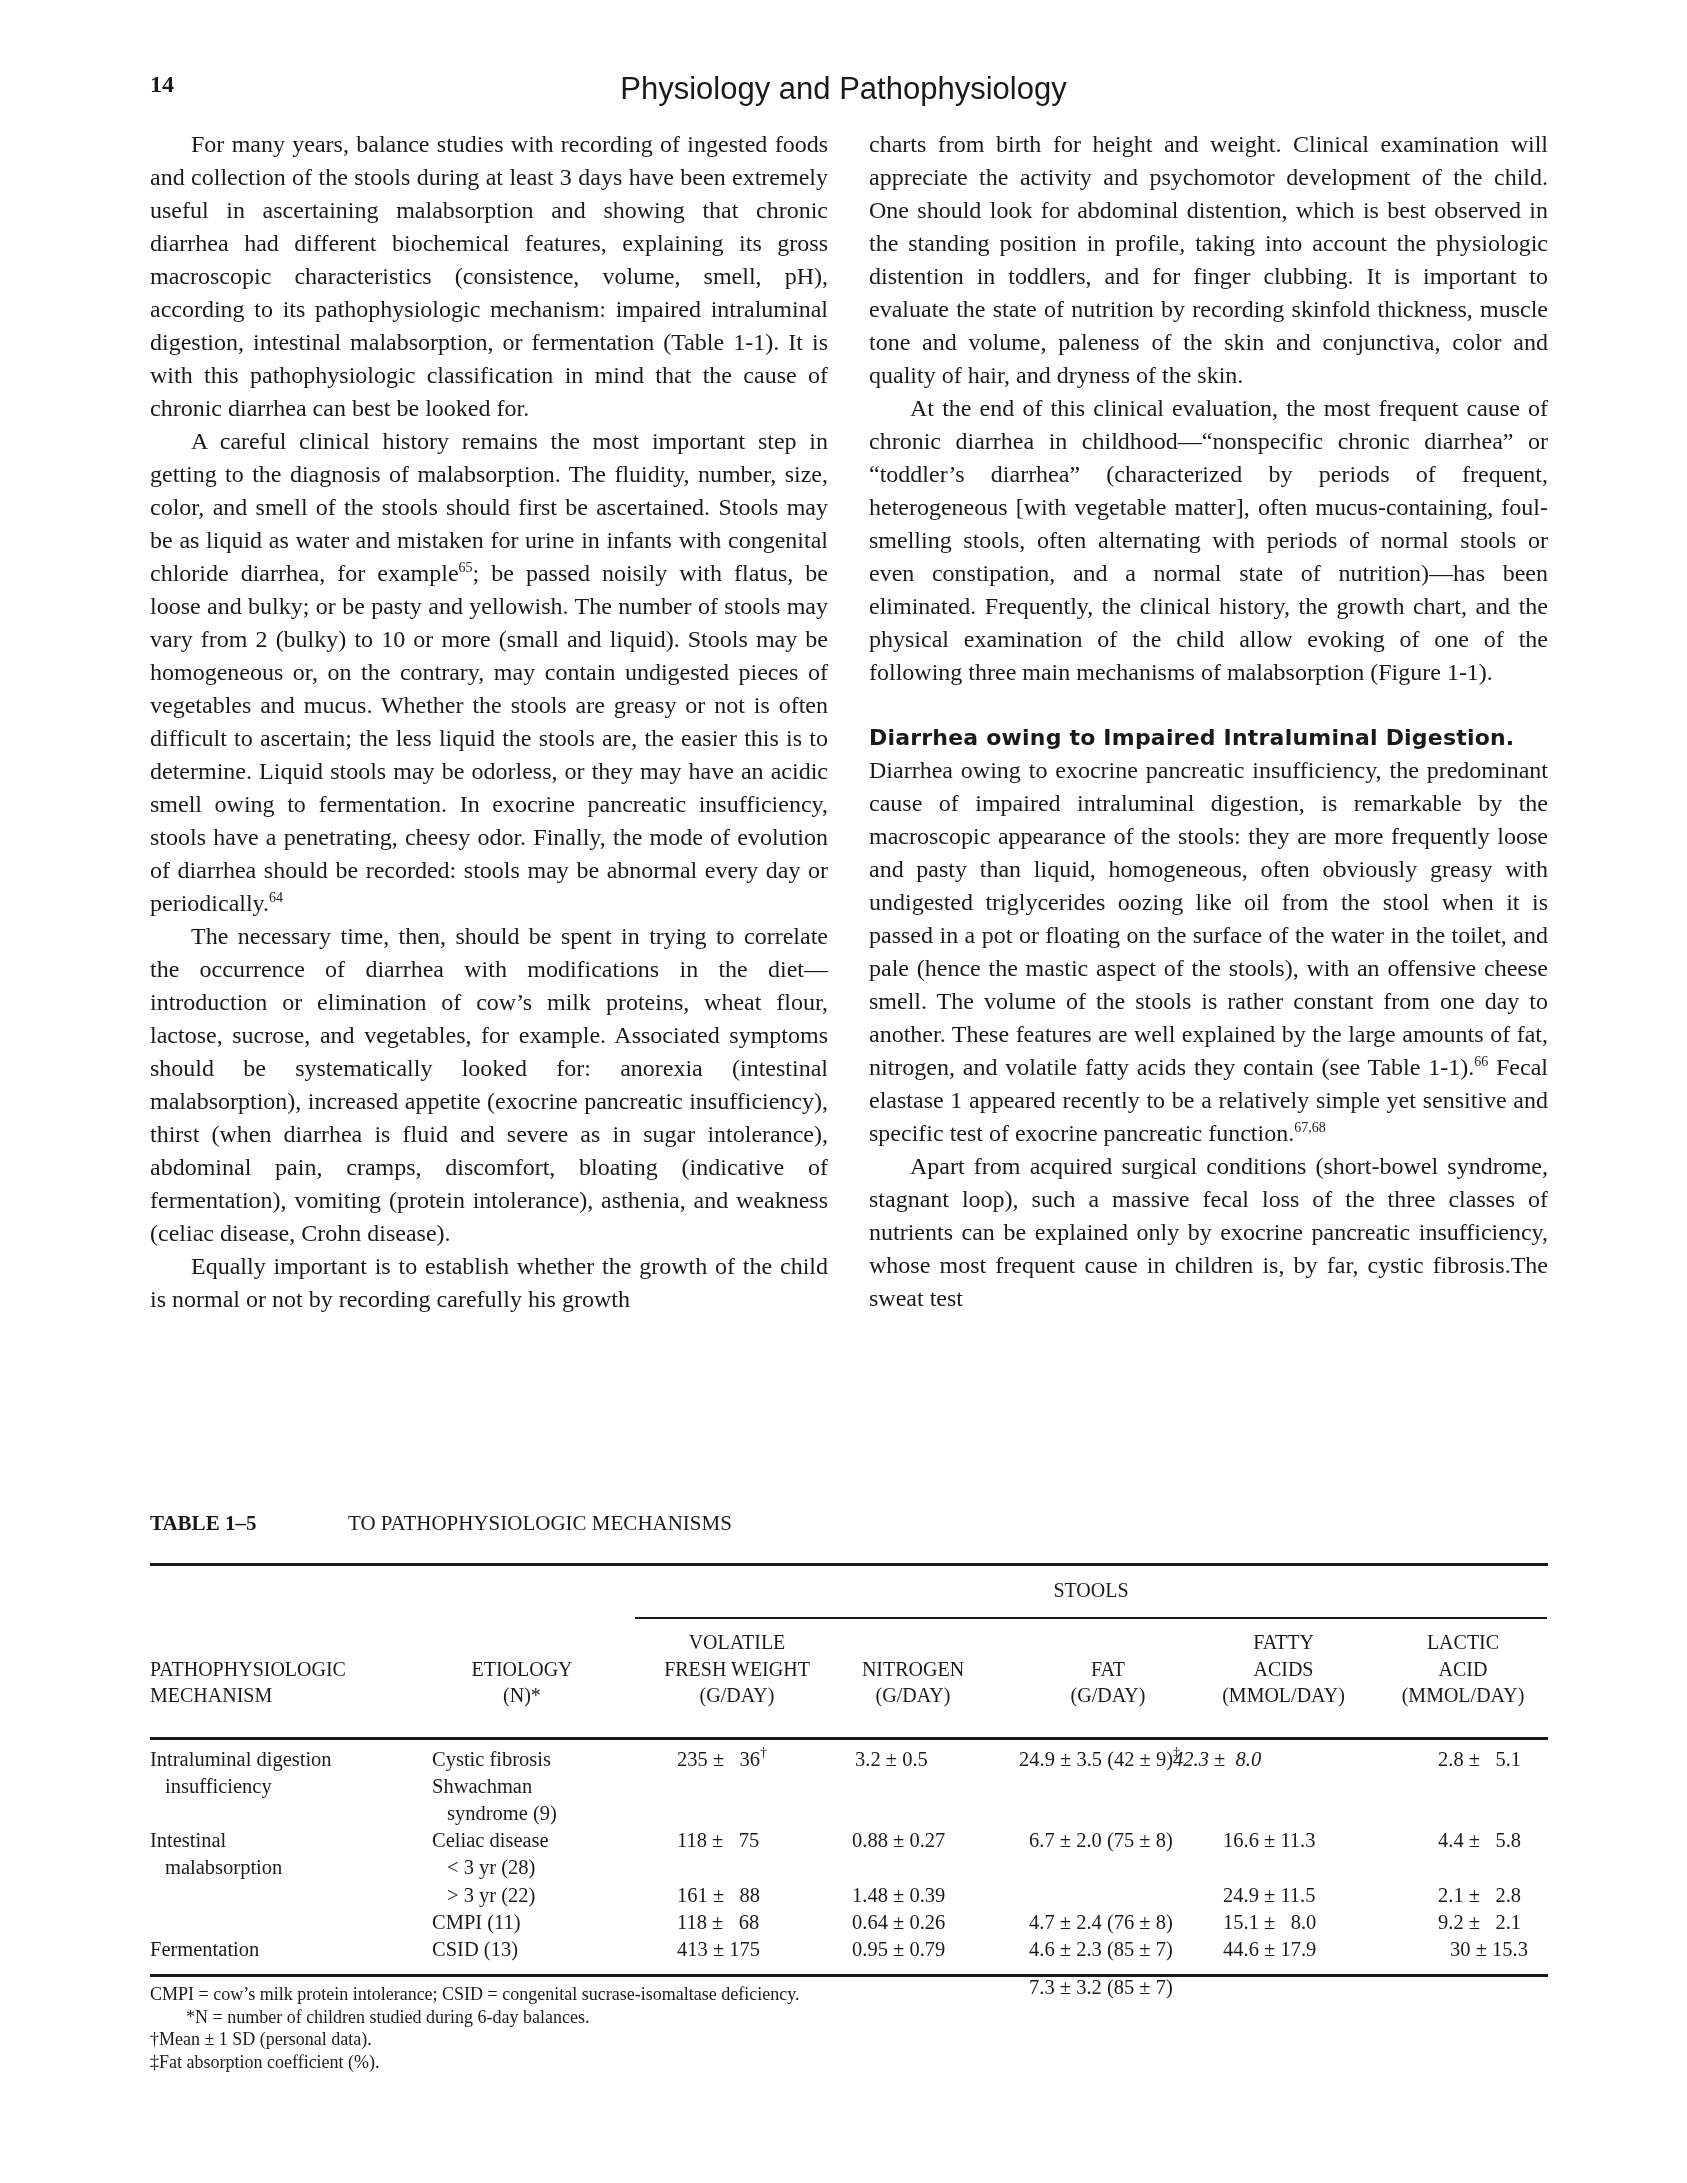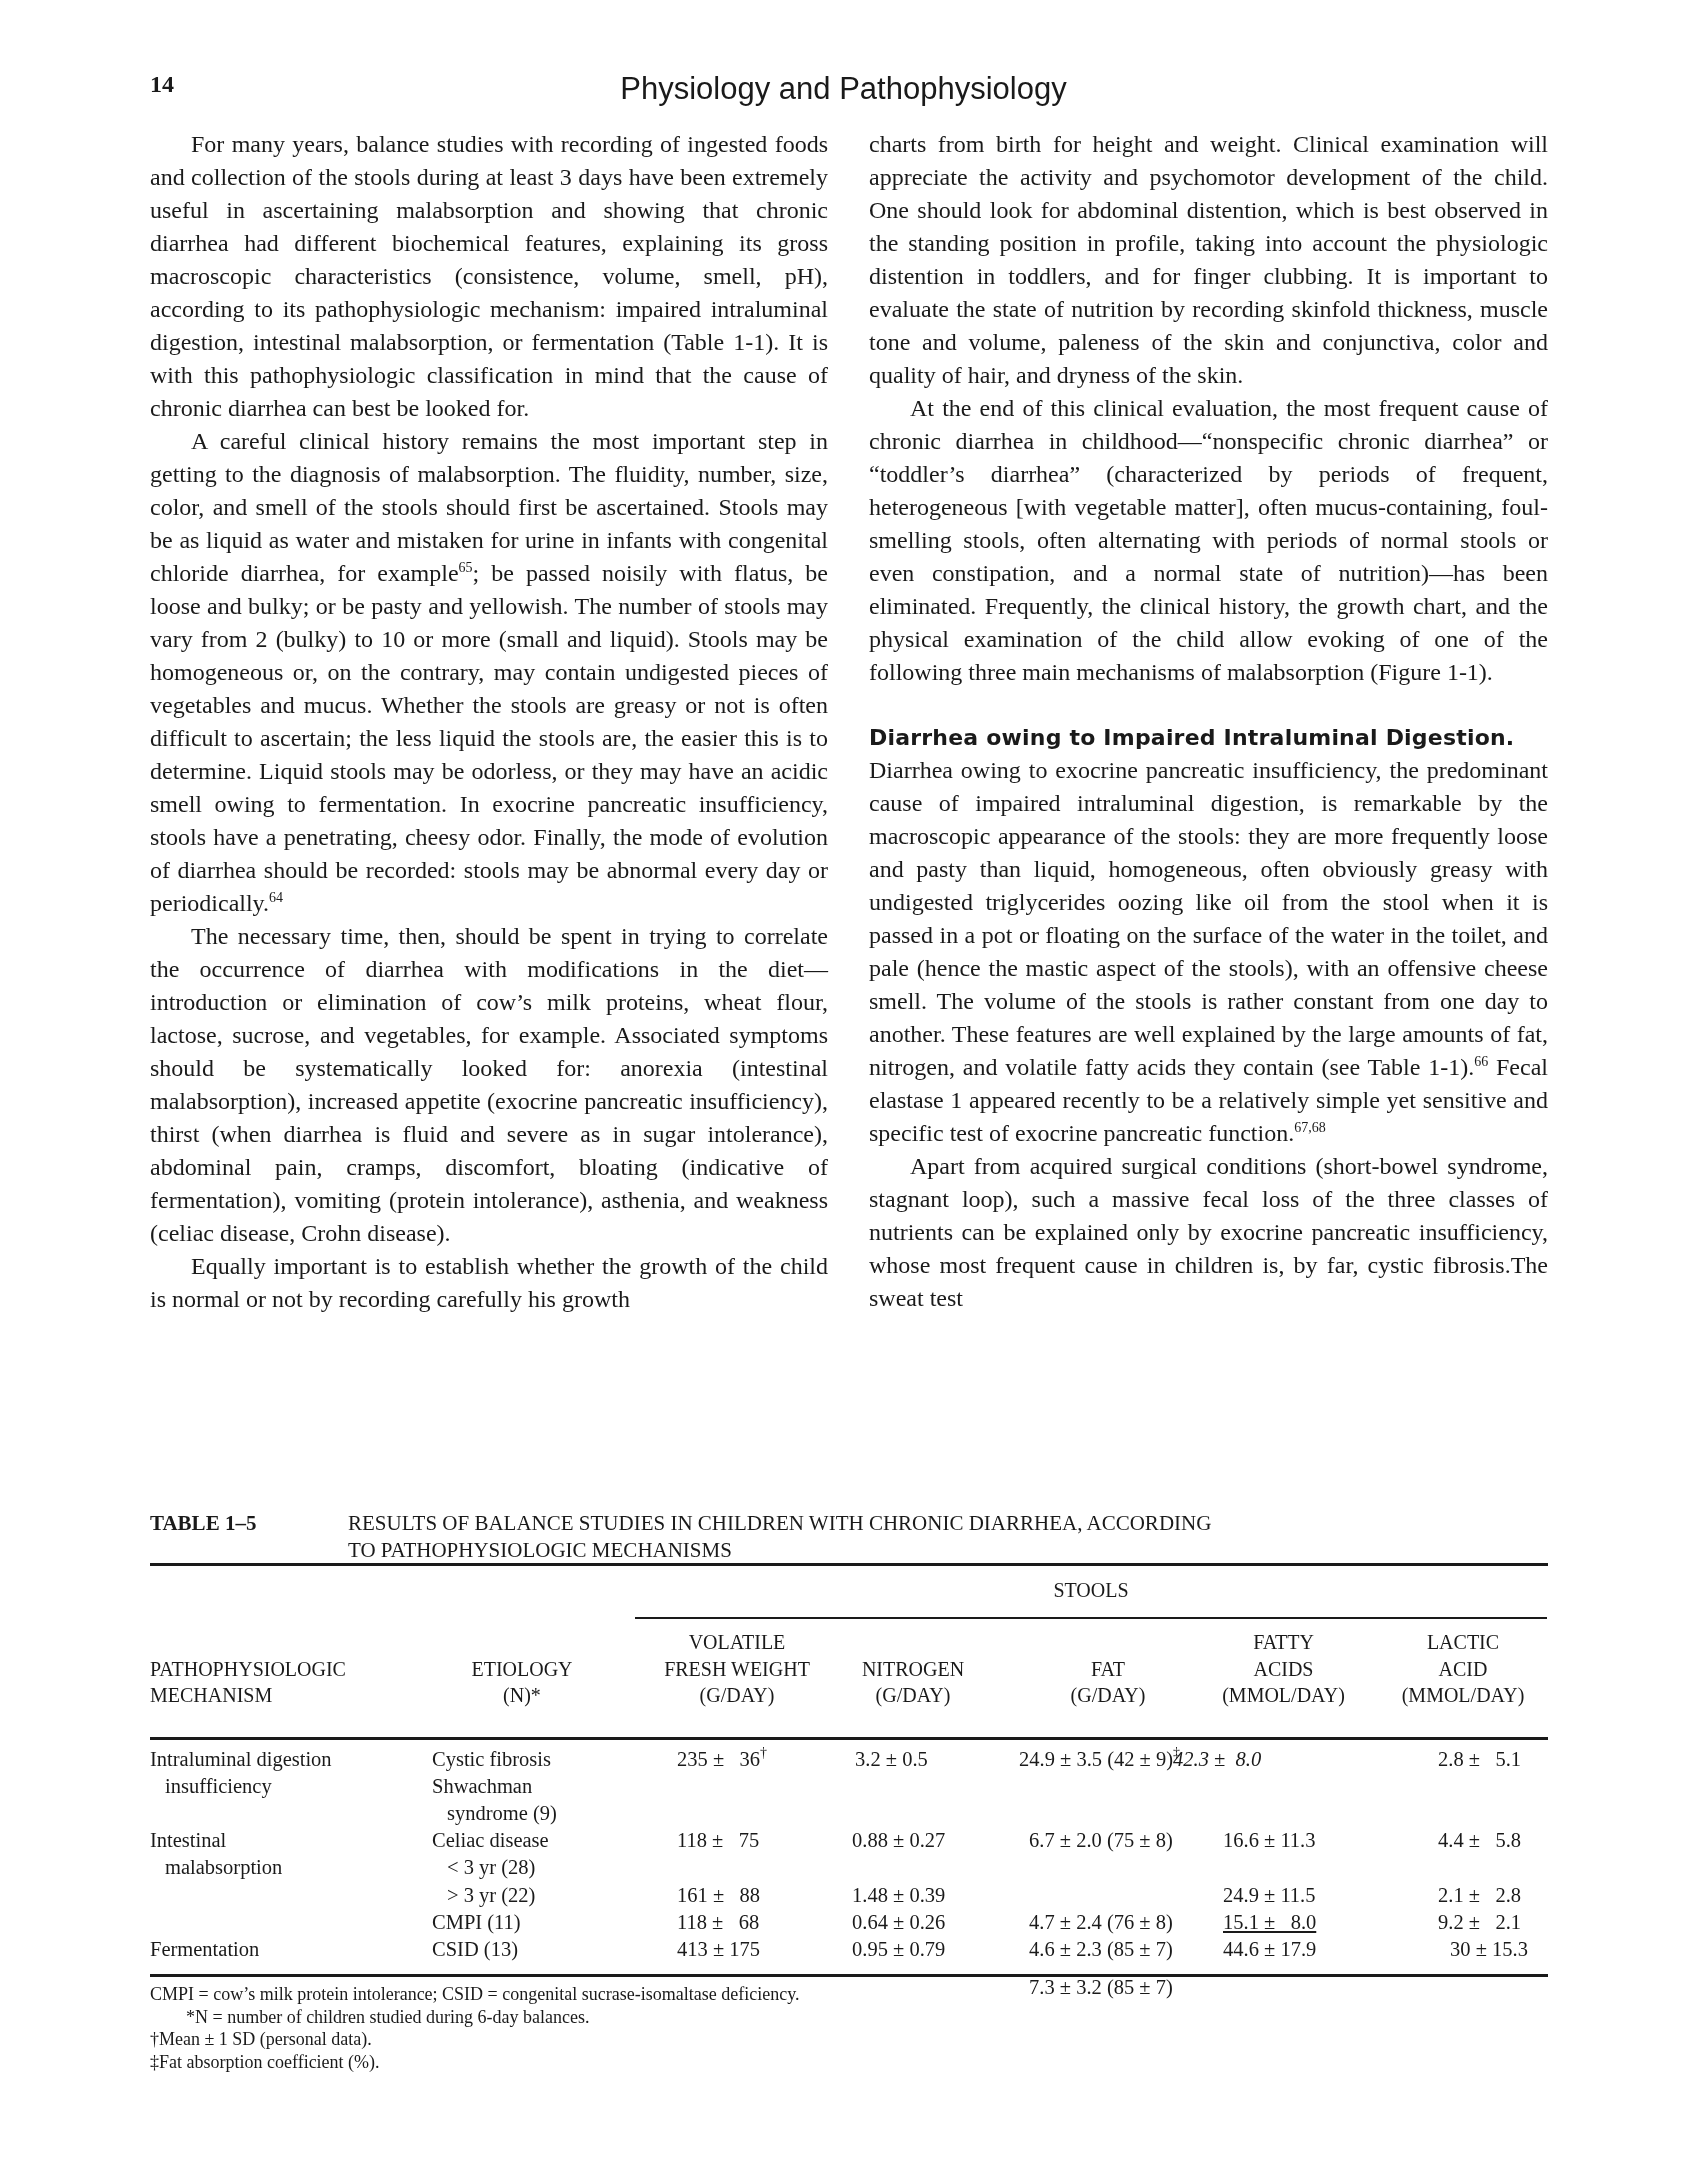--- a/index.html
+++ b/index.html
@@ -43,21 +43,20 @@
 <div class="col col-right">
   <p class="noindent"><span>charts from birth for height and weight. Clinical examination will appreciate the activity and psychomotor development of the child. One should look for abdominal distention, which is best observed in the standing position in profile, taking into account the physiologic distention in toddlers, and for finger clubbing. It is important to evaluate the state of nutrition by recording skinfold thickness, muscle tone and volume, paleness of the skin and conjunctiva, color and quality of hair, and dryness of the skin.</span></p>
   <p><span>At the end of this clinical evaluation, the most frequent cause of chronic diarrhea in childhood—“nonspecific chronic diarrhea” or “toddler’s diarrhea” (characterized by periods of frequent, heterogeneous [with vegetable matter], often mucus-containing, foul-smelling stools, often alternating with periods of normal stools or even constipation, and a normal state of nutrition)—has been eliminated. Frequently, the clinical history, the growth chart, and the physical examination of the child allow evoking of one of the following three main mechanisms of malabsorption (Figure 1-1).</span></p>
   <p class="heading-para"><span class="run-head">Diarrhea owing to Impaired Intraluminal Digestion.</span><br><span>Diarrhea owing to exocrine pancreatic insufficiency, the predominant cause of impaired intraluminal digestion, is remarkable by the macroscopic appearance of the stools: they are more frequently loose and pasty than liquid, homogeneous, often obviously greasy with undigested triglycerides oozing like oil from the stool when it is passed in a pot or floating on the surface of the water in the toilet, and pale (hence the mastic aspect of the stools), with an offensive cheese smell. The volume of the stools is rather constant from one day to another. These features are well explained by the large amounts of fat, nitrogen, and volatile fatty acids they contain (see Table 1-1).</span><sup>66</sup><span> Fecal elastase 1 appeared recently to be a relatively simple yet sensitive and specific test of exocrine pancreatic function.</span><sup>67,68</sup></p>
   <p><span>Apart from acquired surgical conditions (short-bowel syndrome, stagnant loop), such a massive fecal loss of the three classes of nutrients can be explained only by exocrine pancreatic insufficiency, whose most frequent cause in children is, by far, cystic fibrosis.The sweat test</span></p>
 </div>
 
 <div class="table-caption">
   <div class="table-label">TABLE 1–5</div>
   <div class="table-title">
-    <div>RESULTS OF BALANCE STUDIES IN CHILDREN WITH CHRONIC DIARRHEA, ACCORDING</div>
     <div>TO PATHOPHYSIOLOGIC MECHANISMS</div>
   </div>
 </div>
 
 <div class="rule-thick" style="top:1563px;"></div>
 
 <div class="th" style="left:635px; width:912px; top:1577px;">STOOLS</div>
 <div class="rule-mid" style="left:635px; width:912px; top:1617px;"></div>
 
 <div class="th" style="left:150px; width:251px; top:1629px; text-align:left;">
@@ -130,21 +129,21 @@
   <div class="td" style="left:1029px; top:1974px;">7.3 ± 3.2 (85 ± 7)</div>
   <div class="td" style="left:1223px; top:1882px;">24.9 ± 11.5</div>
   <div class="td" style="left:1438px; top:1882px;">2.1 ±   2.8</div>
 </div>
 
 <div>
   <div class="td" style="left:432px; top:1909px;">CMPI (11)</div>
   <div class="td" style="left:677px; top:1909px;">118 ±   68</div>
   <div class="td" style="left:852px; top:1909px;">0.64 ± 0.26</div>
   <div class="td" style="left:1029px; top:1909px;">4.7 ± 2.4 (76 ± 8)</div>
-  <div class="td" style="left:1223px; top:1909px;text-decoration:underline;">15.1 ±   8.0</div>
+  <div class="td" style="left:1223px; top:1909px;">15.1 ±   8.0</div>
   <div class="td" style="left:1438px; top:1909px;">9.2 ±   2.1</div>
 </div>
 
 <div>
   <div class="td" style="left:150px; top:1936px;">Fermentation</div>
   <div class="td" style="left:432px; top:1936px;">CSID (13)</div>
   <div class="td" style="left:677px; top:1936px;">413 ± 175</div>
   <div class="td" style="left:852px; top:1936px;">0.95 ± 0.79</div>
   <div class="td" style="left:1029px; top:1936px;">4.6 ± 2.3 (85 ± 7)</div>
   <div class="td" style="left:1223px; top:1936px;">44.6 ± 17.9</div>

